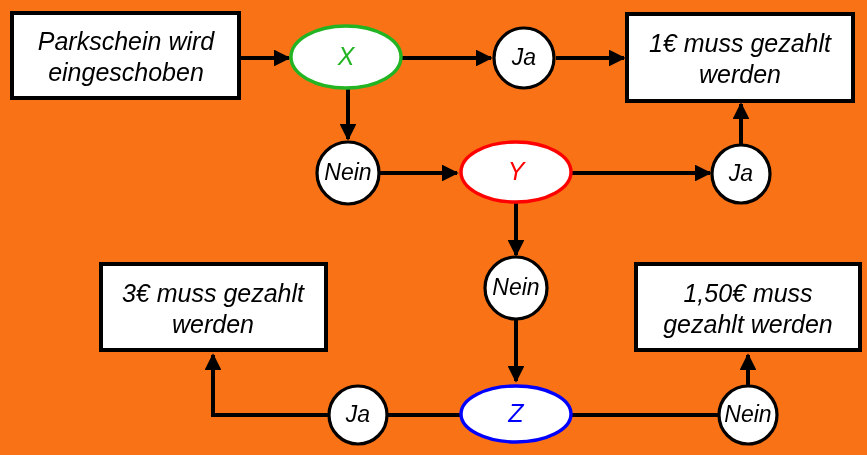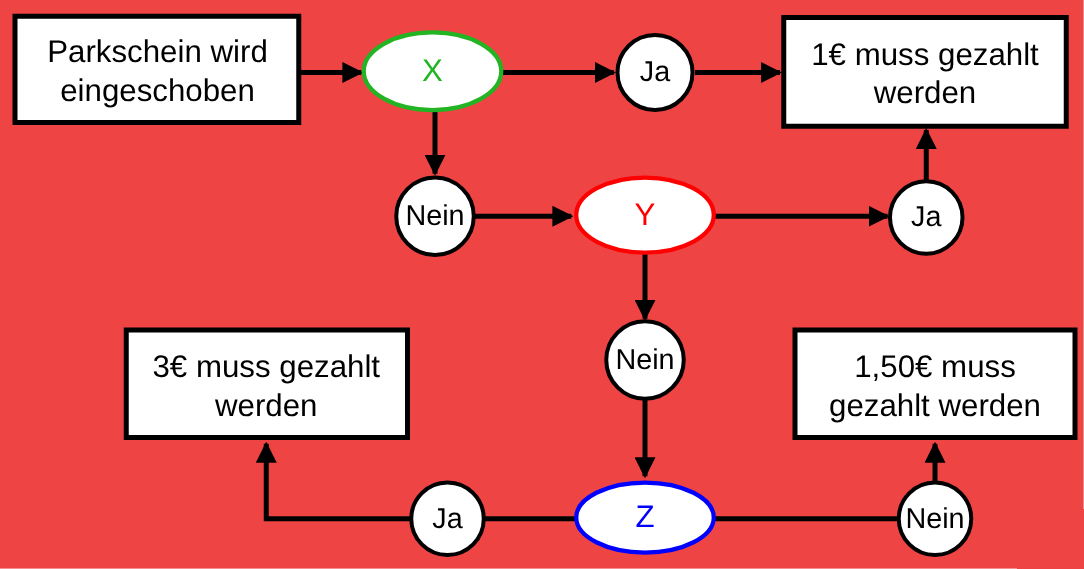--- a/index.html
+++ b/index.html
@@ -8,22 +8,23 @@
     padding: 0;
     background: #ffffff;
   }
   body {
     font-family: "Liberation Sans", sans-serif;
   }
   #diagram-root {
     position: relative;
     width: 867px;
     height: 455px;
-    background: #ef4444;
+    background: #f97316;
     overflow: hidden;
+    font-style: italic;
   }
   #diagram-svg {
     position: absolute;
     left: 0;
     top: 0;
     width: 867px;
     height: 455px;
     display: block;
   }
   .node-label {

